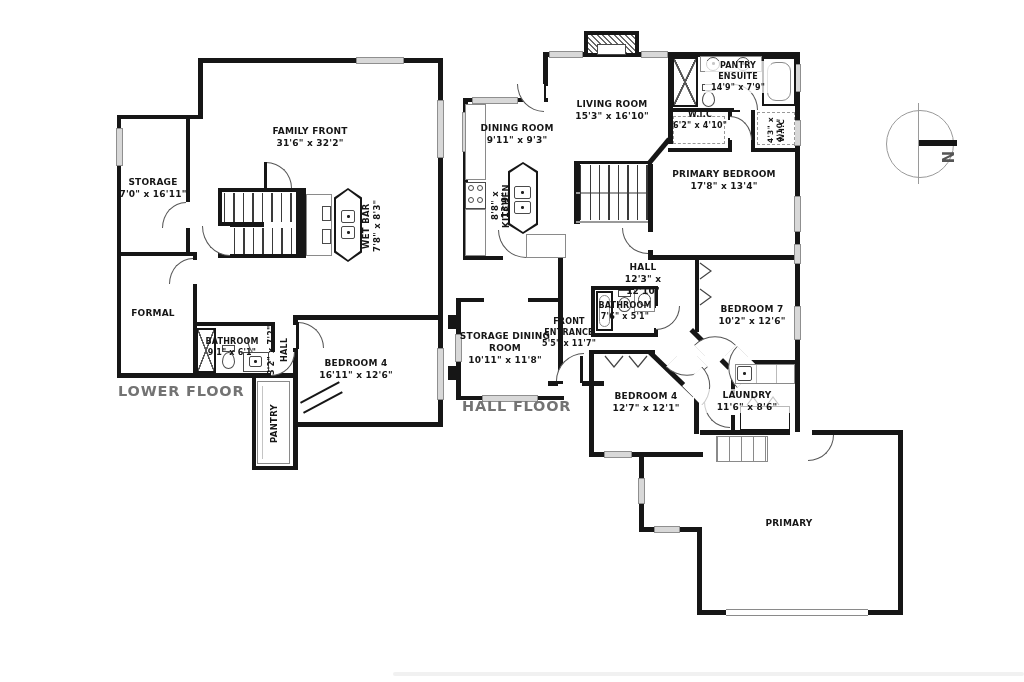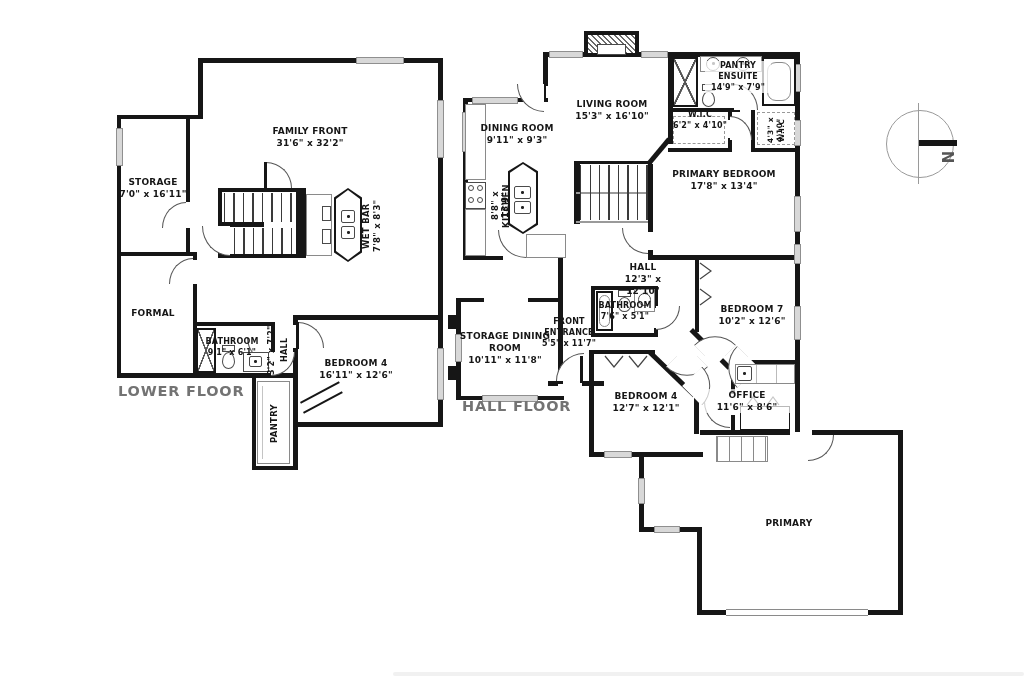--- a/index.html
+++ b/index.html
@@ -335,21 +335,21 @@
     </div>
     <div class="lbl sm" style="left:535px;top:317px;width:68px">
       <div>FRONT ENTRANCE</div>
       <div>5'5" x 11'7"</div>
     </div>
     <div class="lbl" style="left:596px;top:390px;width:100px">
       <div>BEDROOM 4</div>
       <div>12'7" x 12'1"</div>
     </div>
     <div class="lbl" style="left:700px;top:389px;width:94px;background:rgba(255,255,255,.7)">
-      <div>OFFICE</div>
+      <div>LAUNDRY</div>
       <div>11'6" x 8'6"</div>
     </div>
     <div class="lbl" style="left:756px;top:517px;width:66px">
       <div>PRIMARY</div>
     </div>
     <div class="title" style="left:462px;top:398px">HALL FLOOR</div>
   </div>
 
   <div>
     <i style="position:absolute;left:886px;top:110px;width:66px;height:66px;border:1px solid #9a9a9a;border-radius:50%;display:block"></i>

